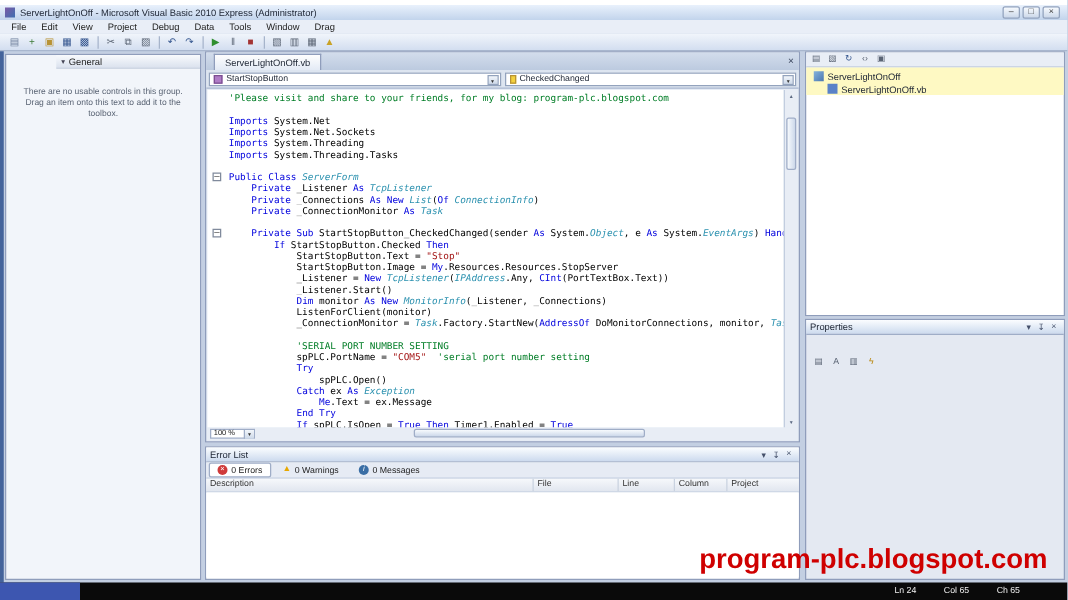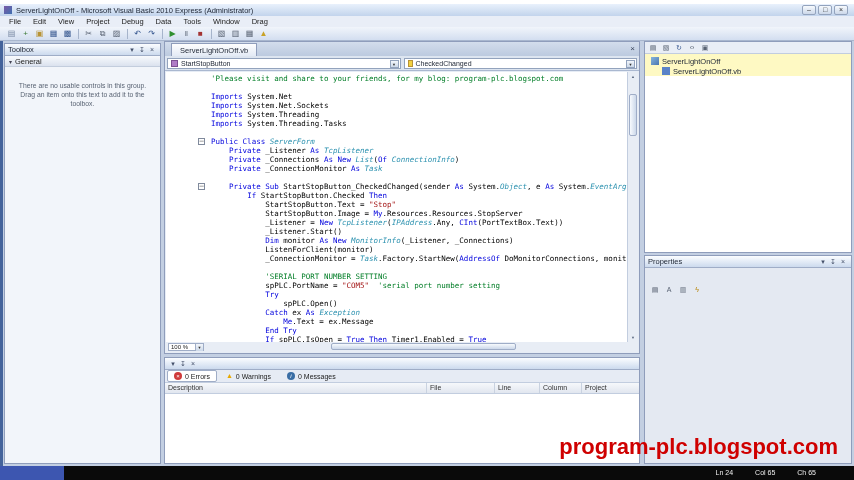--- a/index.html
+++ b/index.html
@@ -29,40 +29,40 @@
   #left-edge { position:absolute; left:0; top:41px; width:3px; height:425px; background:#44639b; }
 
   .panel { position:absolute; border:1px solid #8f9dbb; background:#fff; }
   .panel-header { height:12px; background:linear-gradient(#fbfdff,#ccdaee); border-bottom:1px solid #9fadc7;
     display:flex; align-items:center; font-size:7.5px; color:#1c2433; padding:0 3px; }
   .ph-title { flex:1; white-space:nowrap; overflow:hidden; }
   .ph-ico { width:10px; text-align:center; font-size:7px; color:#44506a; flex:none; }
 
   #toolbox { left:4px; top:43px; width:157px; height:421px; background:#f2f5fa; }
   #toolbox-group { height:11px; background:linear-gradient(#f8fafd,#dbe2ee); border-bottom:1px solid #c3cddd;
-    font-size:7.5px; display:flex; align-items:center; padding:0 4px; gap:3px; color:#222; }
+    font-size:7.5px; display:flex; align-items:center; padding:0 4px; gap:3px; color:#222;margin-left:40px; }
   .group-arrow { font-size:6px; color:#445; }
   #toolbox-empty { margin:14px 10px; font-size:6.8px; color:#5a6474; text-align:center; line-height:1.35; }
 
   #editor { left:164px; top:41px; width:476px; height:313px; background:#e6ecf5; }
   #tab-strip { height:14px; background:linear-gradient(#d3ddec,#bccadf); display:flex; align-items:flex-end; position:relative; }
   #doc-tab { height:13px; background:linear-gradient(#fefefe,#e3eaf5); border:1px solid #8f9dbb; border-bottom:none;
     font-size:7.5px; padding:0 8px; display:flex; align-items:center; margin-left:6px; color:#1c2433; }
   #tabstrip-close { position:absolute; right:4px; top:2px; font-size:8px; color:#3a455c; }
   #nav-bar { height:15px; background:#dde5f0; display:flex; align-items:center; gap:3px; padding:0 2px; border-bottom:1px solid #aab8d0; }
   .combo { flex:1; height:11px; background:#fff; border:1px solid #93a3bd; display:flex; align-items:center;
     font-size:7px; padding-left:3px; position:relative; color:#1c2433; }
   .combo-ico { width:7px; height:7px; margin-right:3px; flex:none; }
   .combo-ico.obj { background:#b07cc6; border:1px solid #7b4f91; }
   .combo-ico.evt { background:#f3d13e; border:1px solid #b89335; width:5px; }
   .combo-arrow { position:absolute; right:1px; top:1px; width:9px; height:8px;
     background:linear-gradient(#f2f6fb,#ccd8e8); border:1px solid #93a3bd; font-size:4px; line-height:8px; text-align:center; color:#333; }
 
   #code-area { position:absolute; left:1px; right:12px; top:30px; bottom:11px; background:#fff; overflow:hidden; }
-  #code-lines { font-family:"DejaVu Sans Mono",monospace; font-size:7.5px; line-height:9px; white-space:pre; padding-top:2px;padding-left:28px; }
+  #code-lines { font-family:"DejaVu Sans Mono",monospace; font-size:7.5px; line-height:9px; white-space:pre; padding-top:2px; }
   .code-line { height:9px; position:relative; padding-left:17px; overflow:hidden; }
   .kw { color:#0000dd; } .ty { color:#2b91af;font-style:italic; } .st { color:#a31515; } .cm { color:#007d26; } .pl { color:#000; }
   .fold { position:absolute; left:4px; top:1px; width:7px; height:7px; border:1px solid #808a9c; background:#fff;
     font-size:7px; line-height:5px; text-align:center; color:#333; }
 
   #v-scroll { position:absolute; right:1px; top:30px; bottom:11px; width:11px; background:#e8edf5; border-left:1px solid #c2cddf; }
   .scroll-arrow { height:9px; font-size:4px; text-align:center; line-height:9px; color:#5a6880; }
   .scroll-arrow.down { position:absolute; bottom:0; left:0; right:0; }
   #v-thumb { position:absolute; left:1px; right:1px; top:22px; height:42px;
     background:linear-gradient(90deg,#f7fafd,#ccd8ea); border:1px solid #9fadc7; border-radius:2px; }
@@ -155,26 +155,20 @@
       <span class="tb-ico" style="color: rgb(90, 100, 116);">▧</span>
       <span class="tb-ico" style="color: rgb(90, 100, 116);">▥</span>
       <span class="tb-ico" style="color: rgb(90, 100, 116);">▦</span>
       <span class="tb-ico" style="color: rgb(201, 162, 39);">▲</span>
     </span>
   </div>
 
 <div id="left-edge"></div>
 
 <div id="toolbox" class="panel">
-  <div class="panel-header">
-    <span class="ph-title">Toolbox</span>
-    <span class="ph-ico">▾</span>
-    <span class="ph-ico">↧</span>
-    <span class="ph-ico">×</span>
-  </div>
   <div id="toolbox-group">
     <span class="group-arrow">▾</span>
     <span>General</span>
   </div>
   <div id="toolbox-empty">There are no usable controls in this group. Drag an item onto this text to add it to the toolbox.</div>
 </div>
 
 <div id="editor" class="panel">
   <div id="tab-strip">
     <div id="doc-tab">ServerLightOnOff.vb</div>
@@ -204,20 +198,21 @@
     <div id="zoom-box">
       <span>100 %</span>
       <span id="zoom-arrow">▼</span>
     </div>
     <div id="h-thumb"></div>
   </div>
 </div>
 
 <div id="error-list" class="panel">
   <div class="panel-header">
+    <span class="ph-title">Error List</span>
     <span class="ph-ico">▾</span>
     <span class="ph-ico">↧</span>
     <span class="ph-ico">×</span>
   </div>
   <div id="el-tabs">
       <span class="el-tab active">
         <span class="error-icon">×</span>
         <span>0 Errors</span>
       </span>
       <span class="el-tab">

